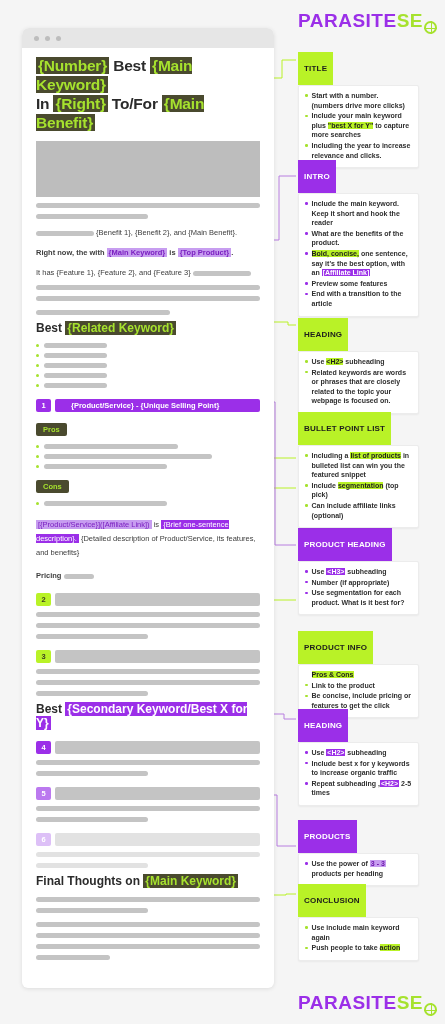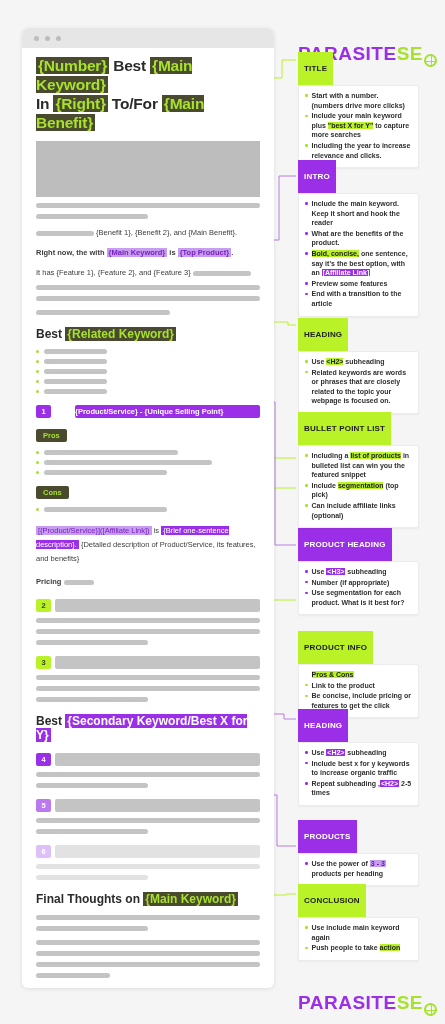--- a/index.html
+++ b/index.html
@@ -8,21 +8,21 @@
     background:#f5f5f5;
     font-family:"Liberation Sans", sans-serif;
     overflow:hidden;
   }
   .page{ position:relative; width:445px; height:1024px; }
 
   
   .logo{ position:absolute; display:flex; align-items:flex-end;
          font-weight:bold; font-size:19px; letter-spacing:.5px; }
   .logo .p{ color:#9b2fe8; }
-  .logo .s{ color:#a6e22e;margin-top:33px; }
+  .logo .s{ color:#a6e22e; }
   .logo .globe{ width:13px; height:13px; border-radius:50%;
      border:2px solid #a6e22e; margin-left:1px; position:relative; display:inline-block;
      top:2px; }
   .logo .globe:before{ content:""; position:absolute; left:50%; top:-2px; width:0;
      height:13px; border-left:1.5px solid #a6e22e; }
   .logo .globe:after{ content:""; position:absolute; top:50%; left:-2px; height:0;
      width:13px; border-top:1.5px solid #a6e22e; }
   #logo-top{ right:8px; top:10px; }
   #logo-bottom{ right:8px; bottom:10px; }
 
@@ -50,36 +50,36 @@
   .bar.w100{width:100%}
   .bar.w75{width:75%} .bar.w60{width:60%} .bar.w50{width:50%} .bar.w33{width:33%}
   .bar.w28{width:28%}
 
   .ptext{ font-size:7.5px; line-height:12px; color:#3d3d3d; margin-top:8px; }
   .ptext.b{ font-weight:bold; }
   .inline-bar{ display:inline-block; height:5px; width:58px; background:#c4c4c4;
                border-radius:3px; vertical-align:middle; }
   .inline-bar.sm{ width:30px; }
 
-  h2.sub{ font-size:12px; font-weight:bold; color:#2b2b2b; margin-top:12px; }
+  h2.sub{ font-size:12px; font-weight:bold; color:#2b2b2b; margin-top:6px; }
 
   ul.greenlist{ list-style:none; margin-top:8px; }
   ul.greenlist li{ display:flex; align-items:center; gap:5px; margin-top:5px; }
   .gdot{ width:3px; height:3px; border-radius:50%; background:#a6e22e; flex:0 0 auto; }
 
   .prodrow{ display:flex; align-items:stretch; gap:4px; margin-top:11px; }
   .num{ width:15px; min-height:13px; display:flex; align-items:center;
         justify-content:center; font-size:7.5px; font-weight:bold; border-radius:2px; }
   .num.p1{ background:#9b2fe8; color:#fff; }
   .num.g{ background:#b9f227; color:#3d3d22; }
   .num.p2{ background:#9b2fe8; color:#fff; }
   .num.p3{ background:#bb79ef; color:#fff; }
   .num.p4{ background:#ddc0f7; color:#fff; }
-  .prodlabel{ flex:1; font-size:7.5px; font-weight:bold; padding:2px 0;
-              background:#9b2fe8; color:#fff; border-radius:2px;margin-left:20px; }
+  .prodlabel{ flex:1; font-size:7.5px; font-weight:bold; padding:2px 16px;
+              background:#9b2fe8; color:#fff; border-radius:2px; }
   .prodblock{ flex:1; background:#c4c4c4; border-radius:2px; }
   .prodblock.lt{ background:#e2e2e2; }
 
   .tag{ display:inline-block; font-size:7.5px; font-weight:bold; padding:2px 7px;
         background:#4a4a2e; color:#a6e22e; border-radius:2px; margin-top:11px; }
 
   
   .ann{ position:absolute; left:298px; width:121px; }
   .ann .cap{ display:inline-block; font-size:8px; font-weight:bold;
              padding:12px 6px; letter-spacing:.2px; }

